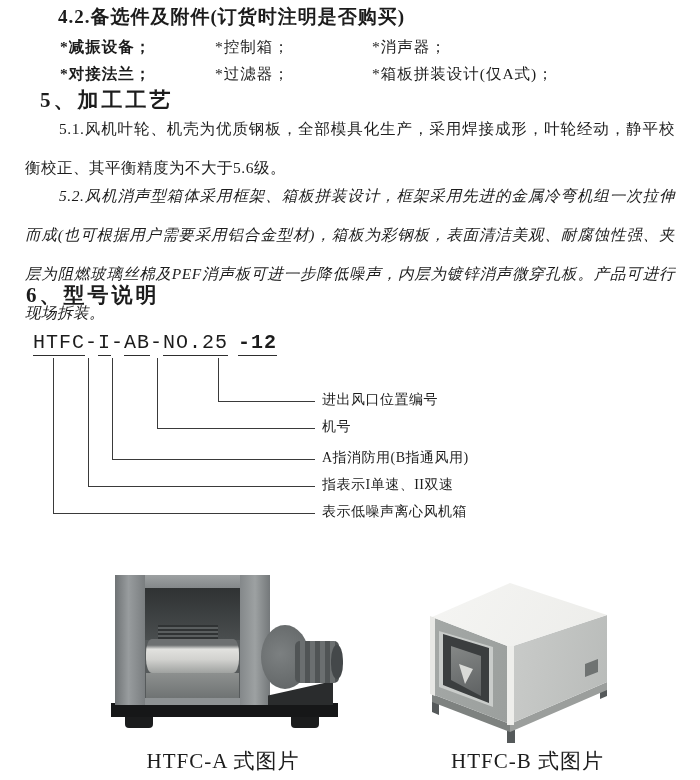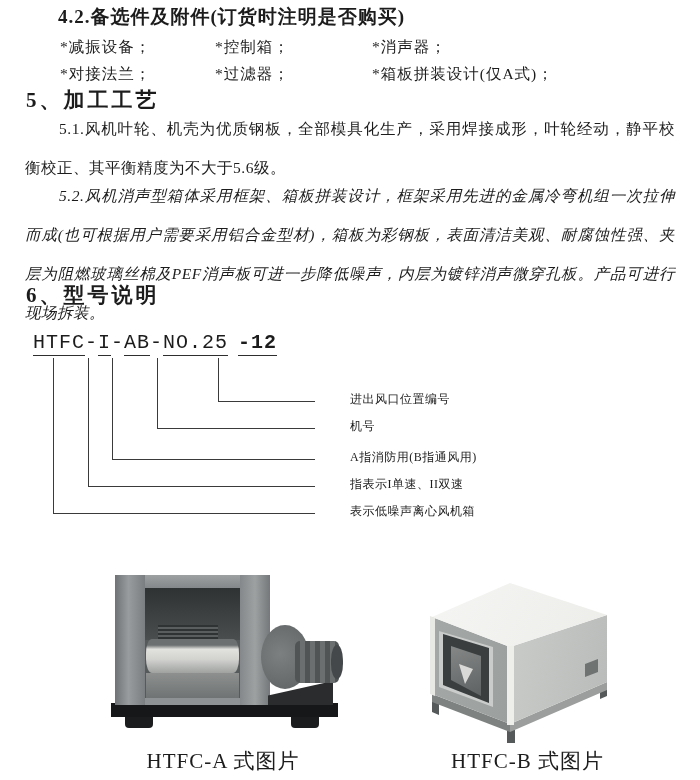--- a/index.html
+++ b/index.html
@@ -5,27 +5,27 @@
   html,body{margin:0;padding:0;}
   body{
     width:700px;height:780px;position:relative;background:#ffffff;
     color:#1c1c1c;font-family:"Liberation Serif","DejaVu Serif",serif;
     overflow:hidden;
   }
   .abs{position:absolute;}
 
   
   .h42{left:58px;top:4px;font-size:19px;font-weight:bold;letter-spacing:1px;}
-  .h5{left:26px;top:86px;font-size:21px;font-weight:bold;letter-spacing:3px;}
+  .h5{left:40px;top:86px;font-size:21px;font-weight:bold;letter-spacing:3px;}
   .h6{left:26px;top:281px;font-size:21px;font-weight:bold;letter-spacing:3px;}
 
   
   .opt{font-size:15.5px;letter-spacing:1px;}
   .opt.r1{top:37px;} .opt.r2{top:64px;}
-  .opt.c1{left:60px;} .opt.c2{left:215px;} .opt.c3{left:372px;}
+  .opt.c1{left:60px;font-weight:bold;} .opt.c2{left:215px;} .opt.c3{left:372px;}
 
   
   .para{
     left:25px;width:650px;font-size:15.5px;line-height:39px;
     text-align:justify;text-indent:2.2em;letter-spacing:0.5px;
   }
   .p51{top:109px;} .p52{top:176px;font-style:italic;}
 
   
   .model-code{
@@ -34,21 +34,21 @@
   }
   .model-code .seg{border-bottom:1.5px solid #2e2e2e;padding-bottom:1px;display:inline-block;}
   .model-code .gap{margin-left:10px;font-weight:bold;}
   .vline{width:0;border-left:1.2px solid #3a3a3a;top:358px;}
   .hline{height:0;border-top:1.2px solid #3a3a3a;}
   .v1{left:53px;height:155px;} .h1{left:53px;top:513px;width:262px;}
   .v2{left:88px;height:128px;} .h2l{left:88px;top:486px;width:227px;}
   .v3{left:112px;height:101px;}.h3l{left:112px;top:459px;width:203px;}
   .v4{left:157px;height:70px;} .h4l{left:157px;top:428px;width:158px;}
   .v5{left:218px;height:43px;} .h5l{left:218px;top:401px;width:97px;}
-  .callout-label{left:322px;font-size:12px;letter-spacing:0.5px;white-space:nowrap;margin-left:28px;}
+  .callout-label{left:322px;font-size:14px;letter-spacing:0.5px;white-space:nowrap;}
   .lb1{top:503px;} .lb2{top:476px;} .lb3{top:449px;text-align:center;} .lb4{top:418px;} .lb5{top:391px;}
 
   
   .caption{top:747px;font-size:21px;letter-spacing:1px;text-align:center;}
   .capA{left:103px;width:240px;}
   .capB{left:415px;width:225px;}
 
   
   .figA{left:103px;top:567px;width:240px;height:172px;}
   .figA > div{position:absolute;}

